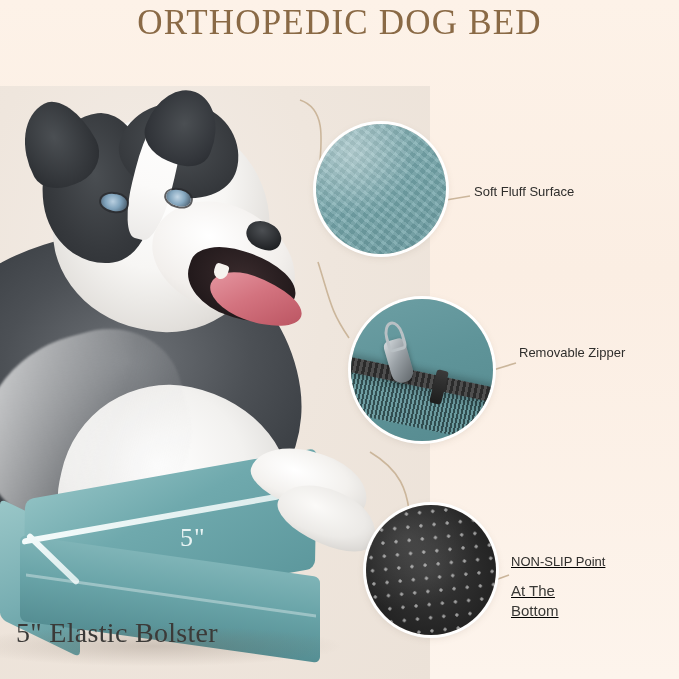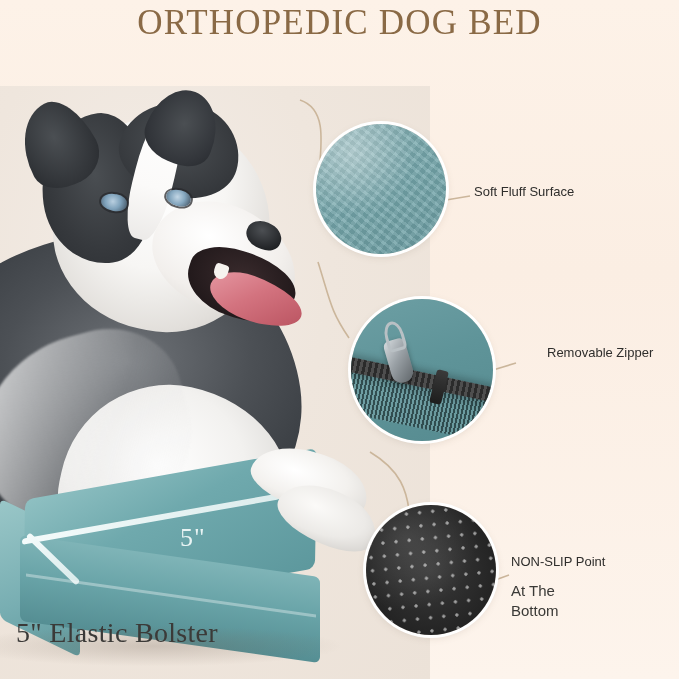--- a/index.html
+++ b/index.html
@@ -504,30 +504,30 @@
     </div>
   </div>
 
   <div class="feature">
     <div class="circle circle-zipper" style="left:351px; top:299px; width:142px; height:142px;">
       <div class="zip-mesh"></div>
       <div class="zip-band"></div>
       <div class="zip-pull"></div>
       <div class="zip-tab"></div>
     </div>
-    <div class="feature-text" style="left:519px; top:345px;margin-left:28px;">
+    <div class="feature-text" style="left:519px; top:345px;">
       <div class="feature-title">Removable Zipper</div>
     </div>
   </div>
 
   <div class="feature">
     <div class="circle circle-nonslip" style="left:366px; top:505px; width:130px; height:130px;">
       <div class="dots"></div>
     </div>
-    <div class="feature-text" style="left:511px; top:554px;">
+    <div class="feature-text" style="left:511px; top:554px;text-decoration:underline;">
       <div class="feature-title">NON-SLIP Point</div>
       <div class="feature-sub" style="margin-top:12px;">At The Bottom</div>
     </div>
   </div>
 
   <div class="bolster-caption">5" Elastic Bolster</div>
 
 </div>
 
 </body></html>

